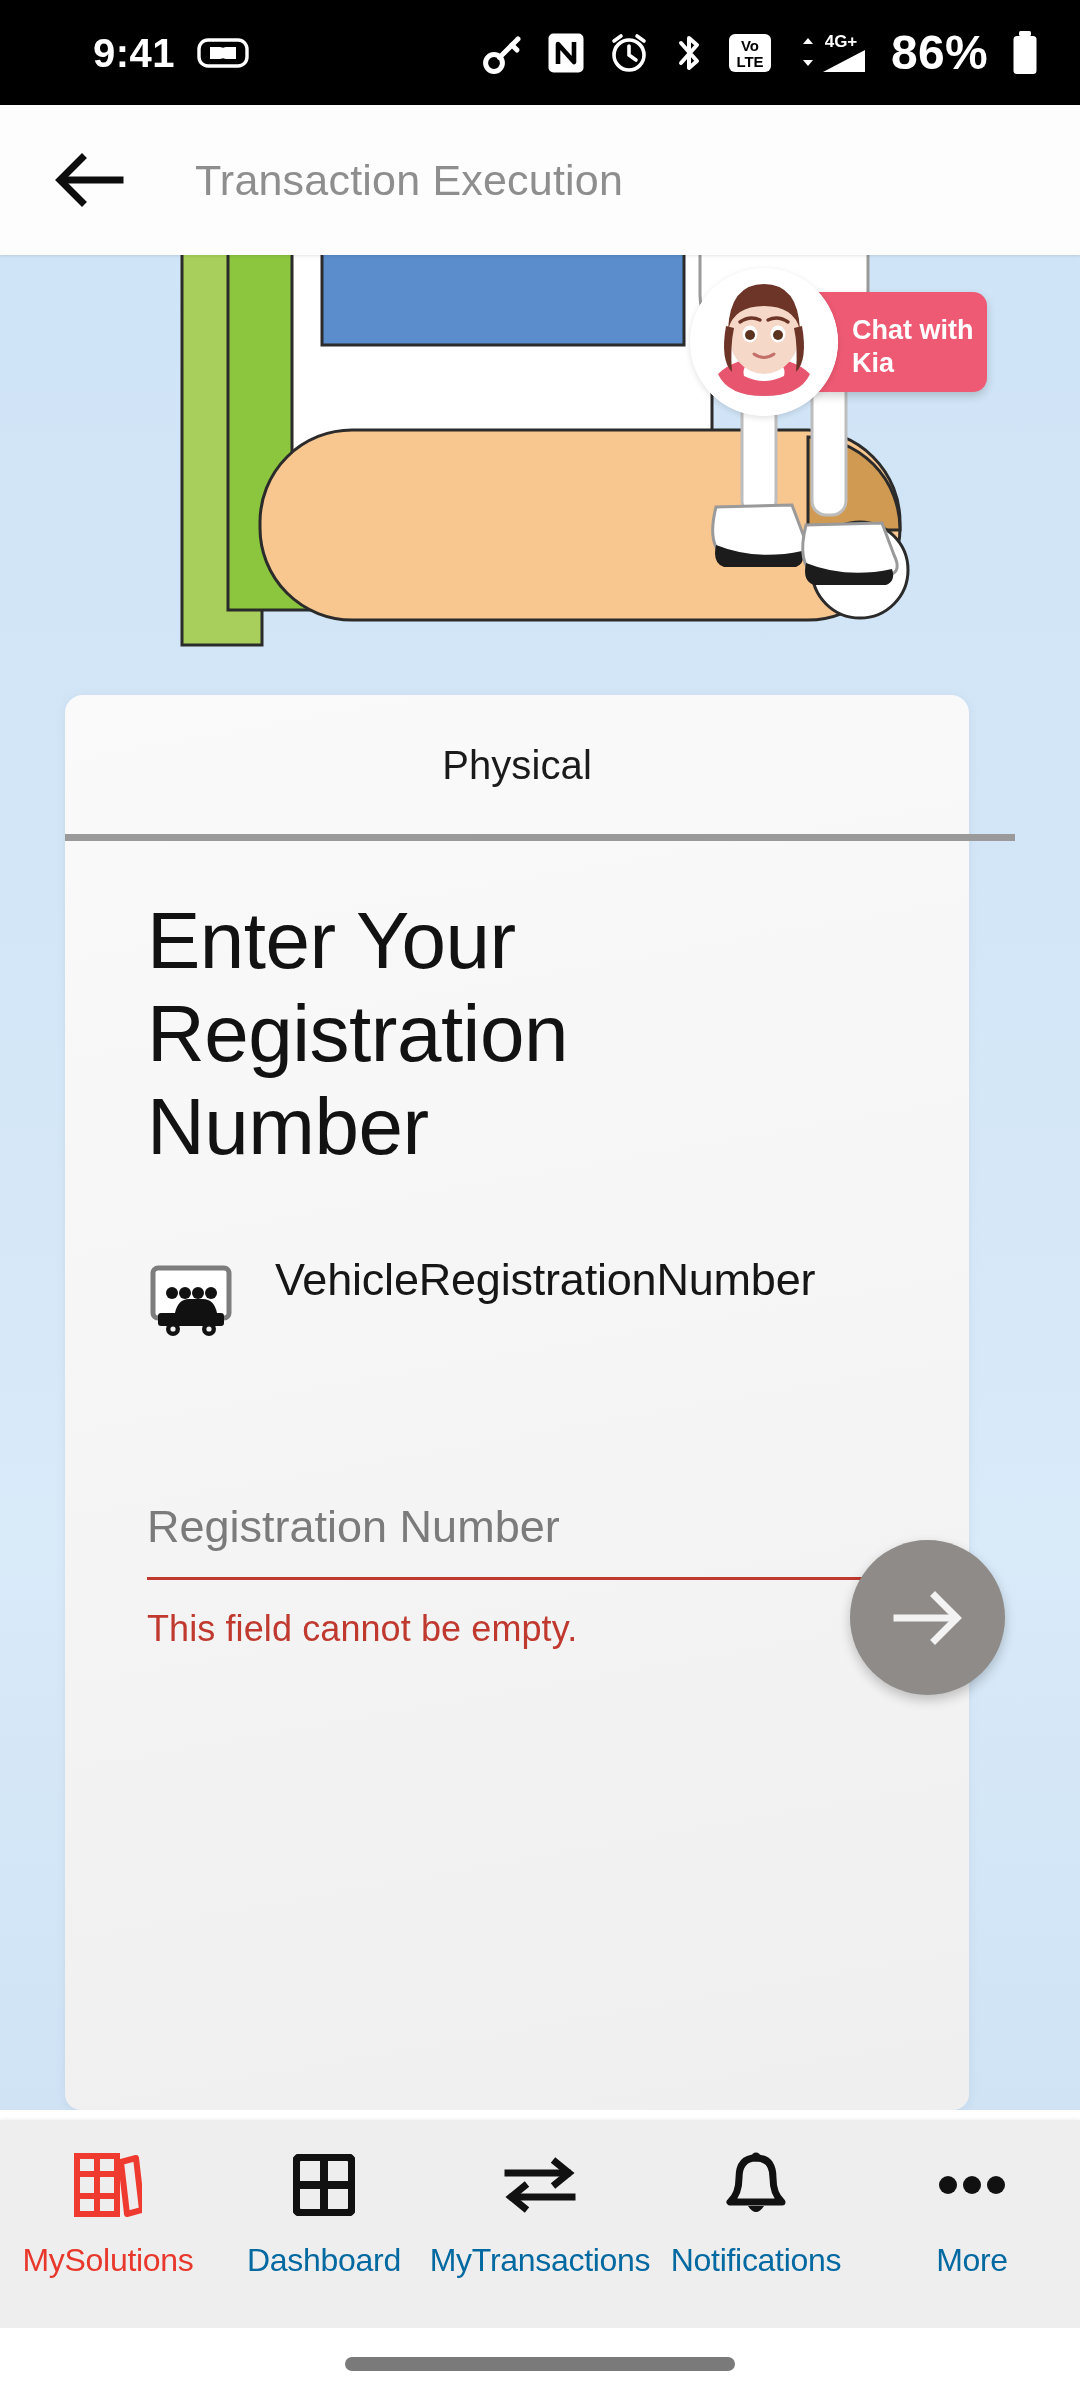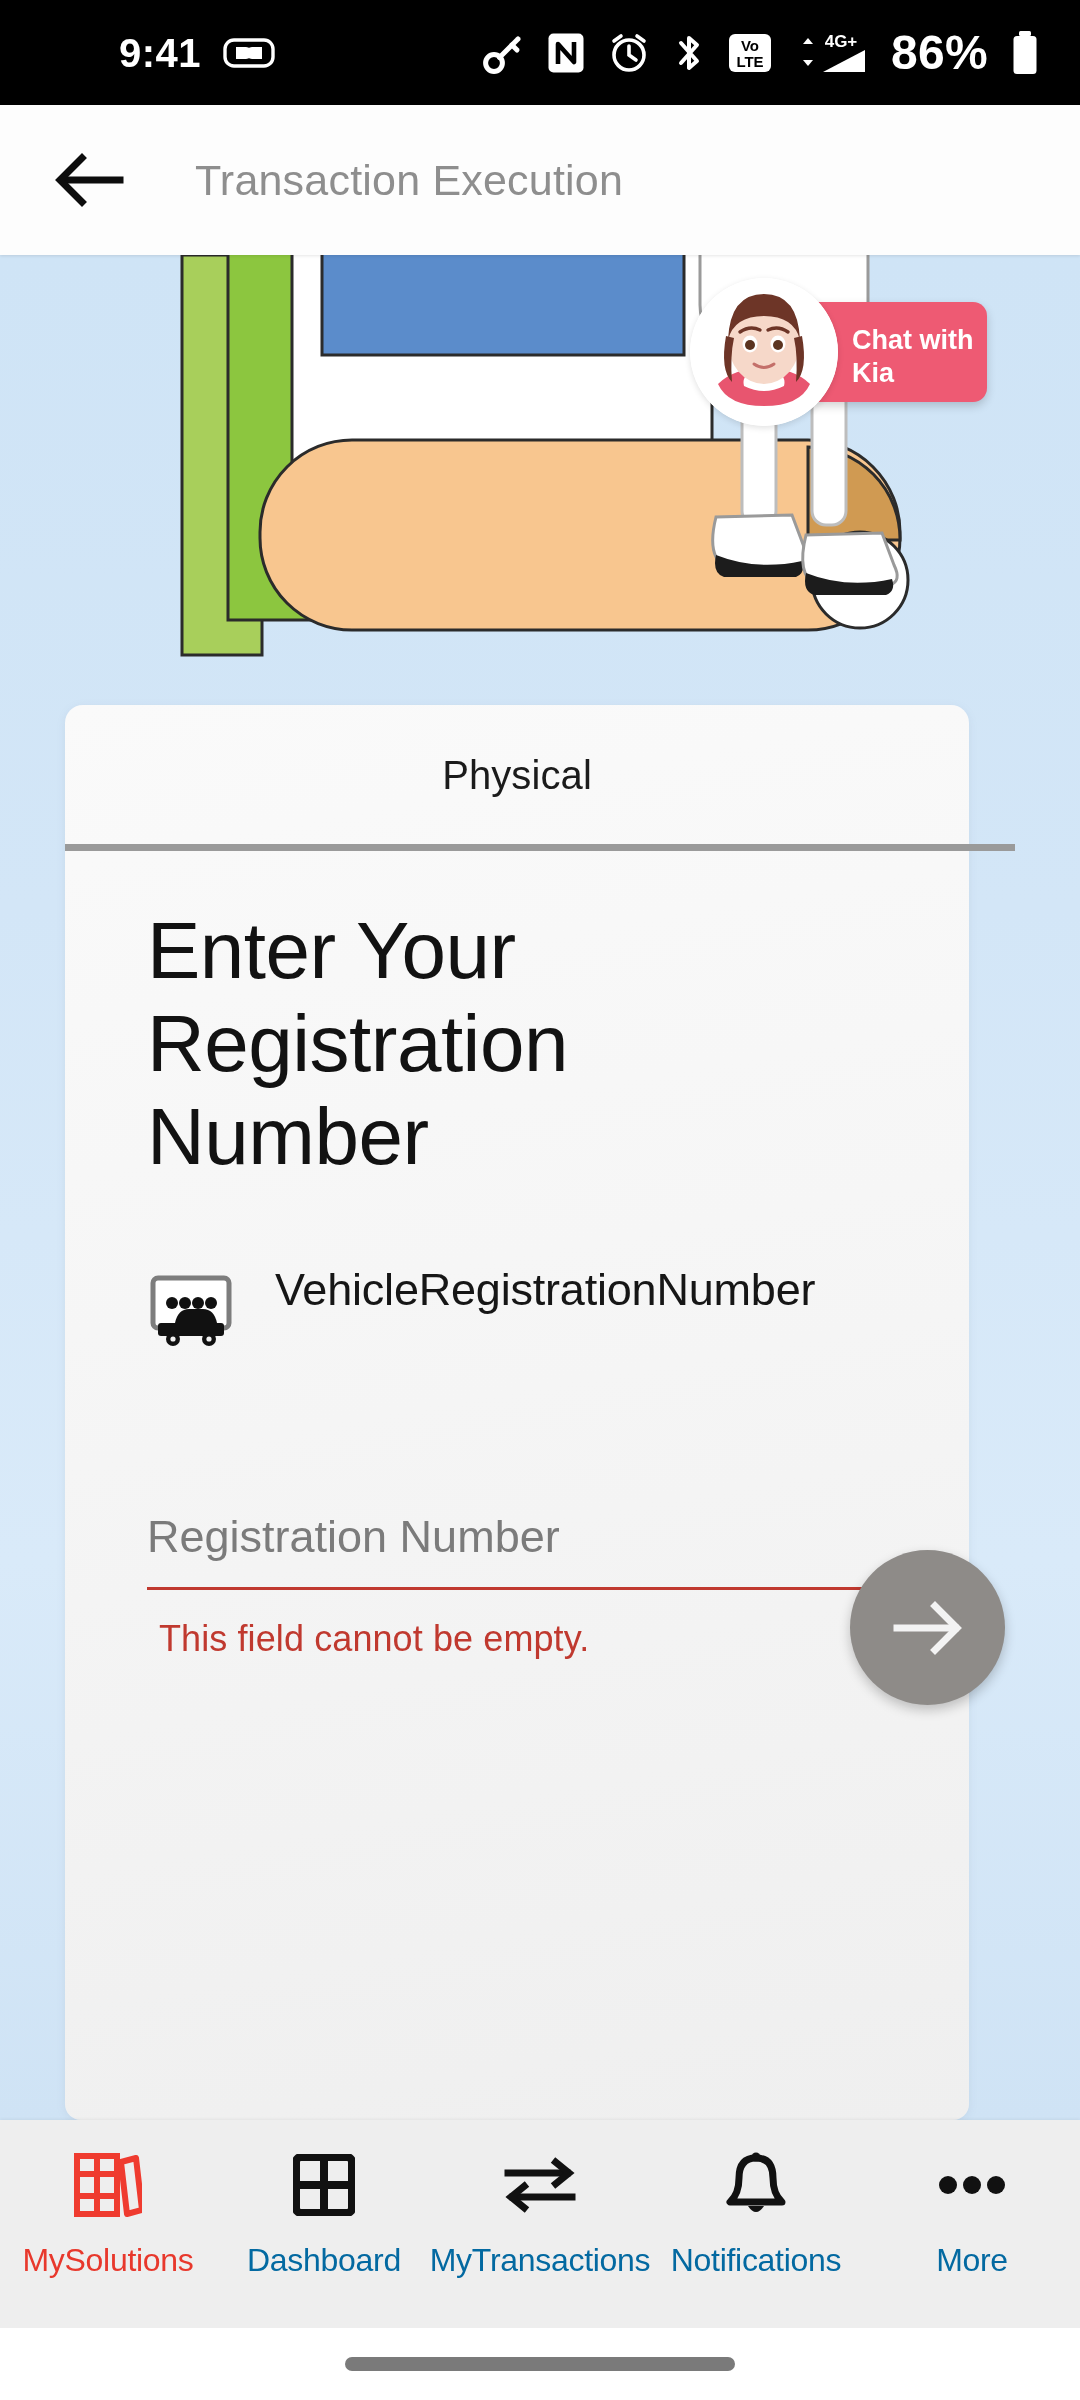--- a/index.html
+++ b/index.html
@@ -10,21 +10,21 @@
     -webkit-font-smoothing:antialiased;
   }
   .screen { position:relative; width:1080px; height:2400px; overflow:hidden; }
 
   
   .statusbar {
     position:absolute; top:0; left:0; width:1080px; height:105px;
     background:#000; color:#fff;
     display:flex; align-items:center;
   }
-  .sb-left { display:flex; align-items:center; gap:22px; margin-left:119px; }
+  .sb-left { display:flex; align-items:center; gap:22px; margin-left:93px; }
   .sb-time { font-size:40px; font-weight:600; letter-spacing:0.5px; line-height:1; }
   .sb-right {
     position:absolute; right:40px; display:flex; align-items:center; gap:22px;
   }
   .sb-ico { display:flex; align-items:center; justify-content:center; }
   .sb-batt-text { font-size:48px; font-weight:700; letter-spacing:0.3px; }
 
   
   .appbar {
     position:absolute; top:105px; left:0; width:1080px; height:150px;
@@ -38,21 +38,21 @@
     display:flex; align-items:center; justify-content:center;
     cursor:pointer;
   }
   .appbar-title {
     margin-left:60px; font-size:43px; color:#8e8e8e; font-weight:400;
     letter-spacing:0.2px;
   }
 
   
   .content {
-    position:absolute; top:255px; left:0; width:1080px; height:1865px;
+    position:absolute; top:245px; left:0; width:1080px; height:1865px;
     background:linear-gradient(180deg,#cfe4f6 0%,#d3e6f7 35%,#d9eaf9 70%,#cfe3f5 100%);
     overflow:hidden;
   }
 
   
   .hero { position:absolute; top:0; left:0; width:1080px; height:420px; }
   .hero-svg { position:absolute; top:-260px; left:0; }
 
   
   .chat-widget {
@@ -106,21 +106,21 @@
 
   .input-wrap { margin-top:160px; }
   .input-line {
     width:100%; border:none; outline:none; background:transparent;
     font-family:"Liberation Sans", sans-serif;
     font-size:45px; color:#141414; padding:0 0 24px 0;
     border-bottom:3px solid #c0392f;
   }
   .input-line::placeholder { color:#7b7b7b; }
   .error-text {
-    margin-top:28px; font-size:36px; color:#c0392f; letter-spacing:0.1px;margin-left:12px;
+    margin-top:28px; font-size:36px; color:#c0392f; letter-spacing:0.1px;
   }
 
   
   .fab {
     position:absolute; left:850px; top:1295px; width:155px; height:155px;
     border-radius:50%; background:#8e8b88;
     display:flex; align-items:center; justify-content:center;
     box-shadow:0 5px 12px rgba(0,0,0,0.22);
     cursor:pointer; z-index:7;
   }

